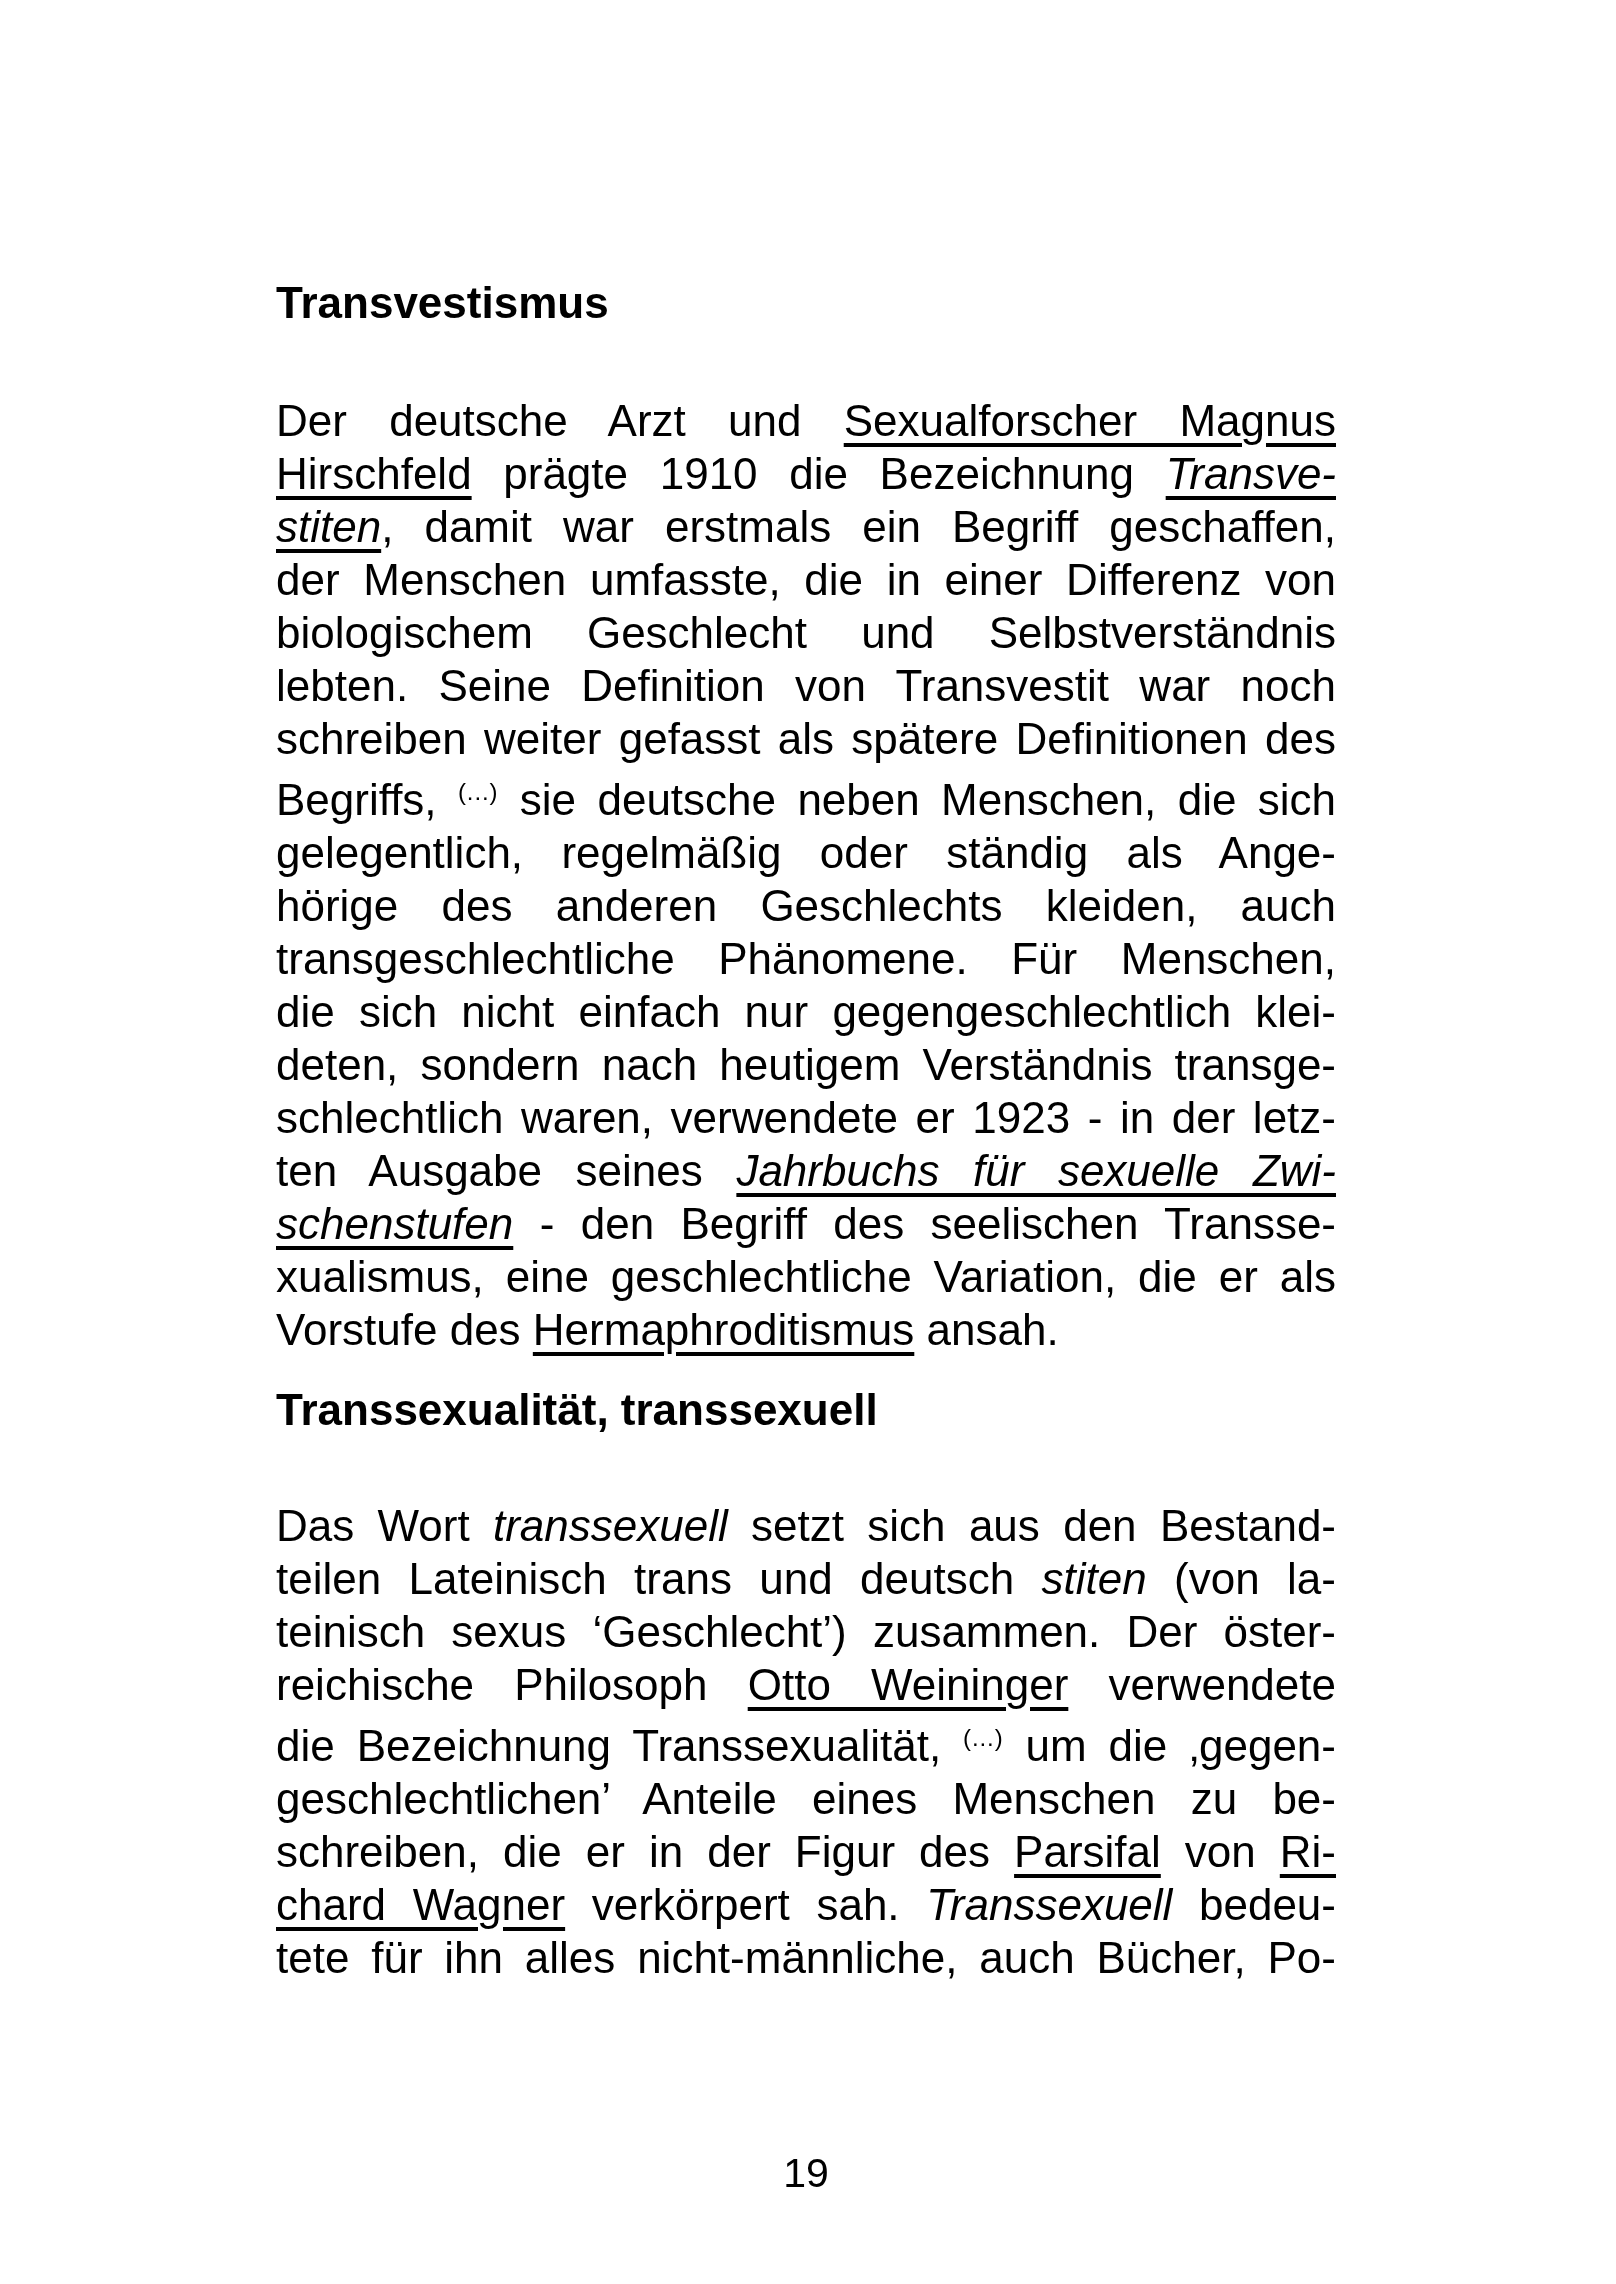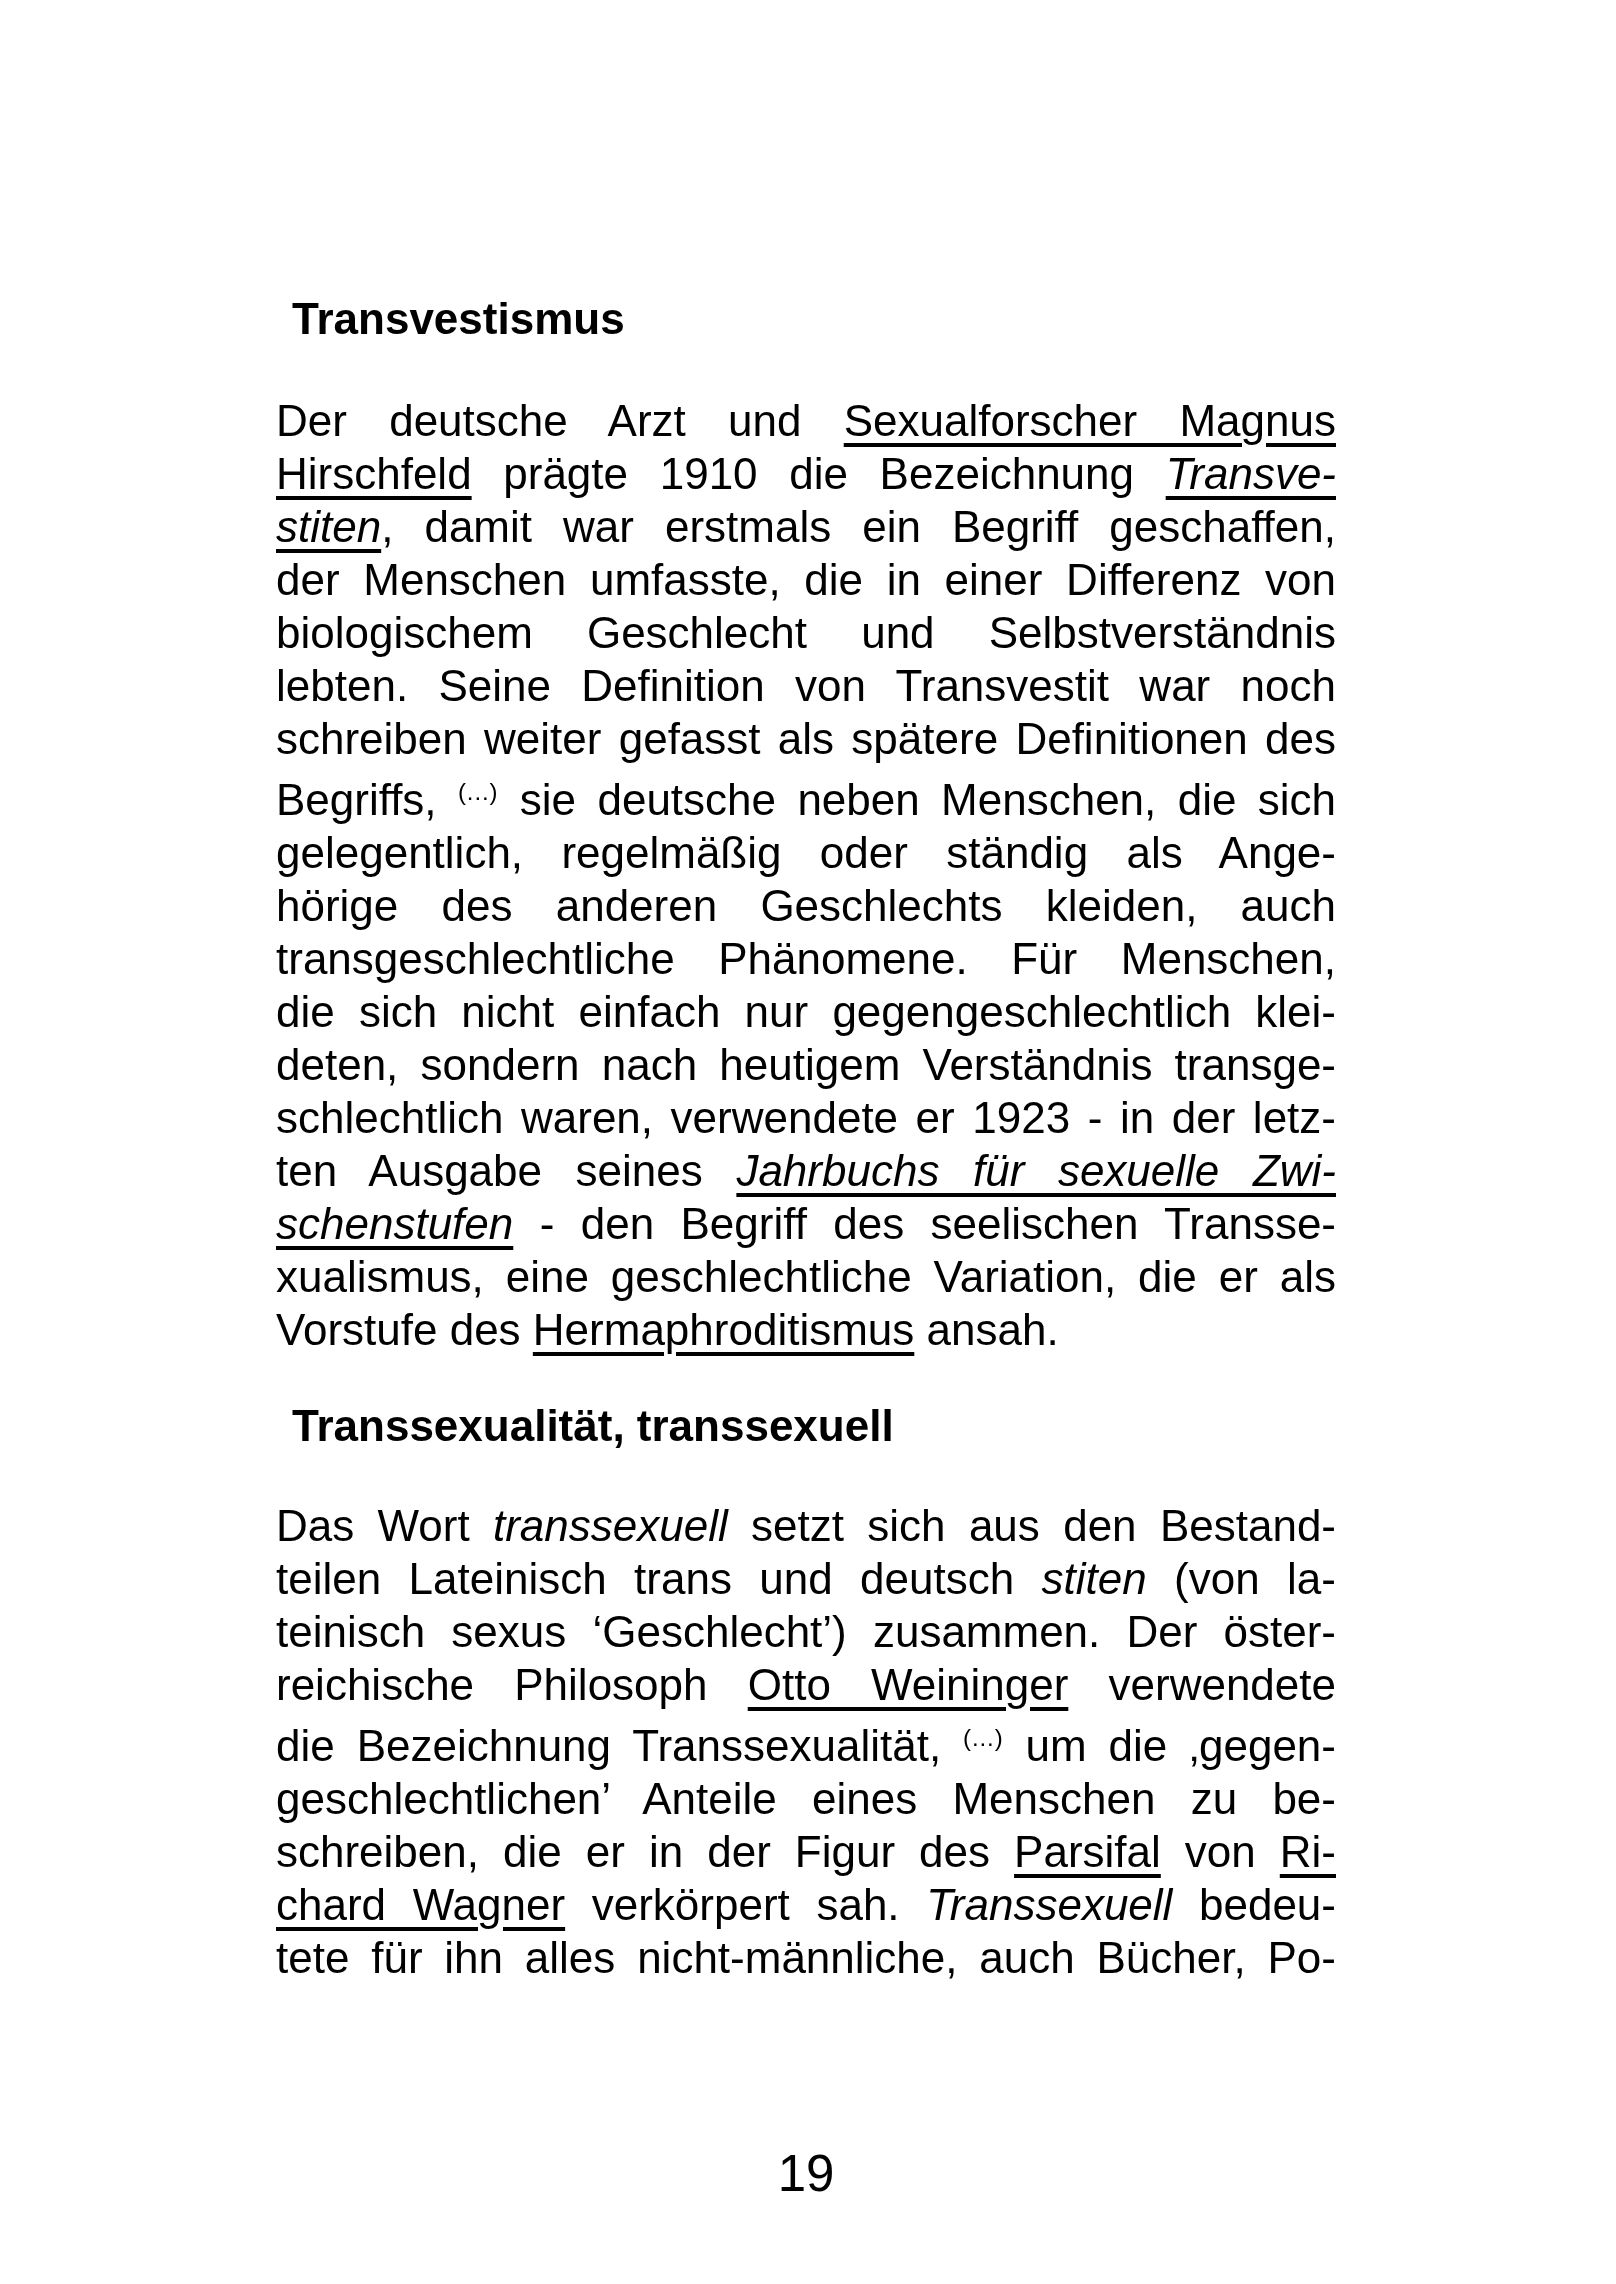--- a/index.html
+++ b/index.html
@@ -15,21 +15,21 @@
     color: #000000;
     font-family: "Liberation Sans", "DejaVu Sans", sans-serif;
     overflow: hidden;
   }
   .block {
     position: absolute;
     left: 276px;
     width: 1060px;
   }
   .heading {
-    margin: 16px;
+    margin: 0;
     font-size: 44px;
     line-height: 53px;
     font-weight: bold;
     text-align: left;
     white-space: nowrap;
   }
   .para {
     font-size: 44px;
     line-height: 53px;
     margin-top: 12px;
@@ -58,21 +58,21 @@
   .run-sup {
     font-size: 24px;
     vertical-align: 14.7px;
     letter-spacing: 0.9px;
   }
   .page-number {
     position: absolute;
     left: 276px;
     width: 1060px;
     top: 2147px;
-    font-size: 51px;
+    font-size: 41px;
     line-height: 53px;
     text-align: center;
   }
 </style>
 </head>
 <body>
 
 <div class="page">
 
   <h2 class="block heading" style="top:276px">Transvestismus</h2>

